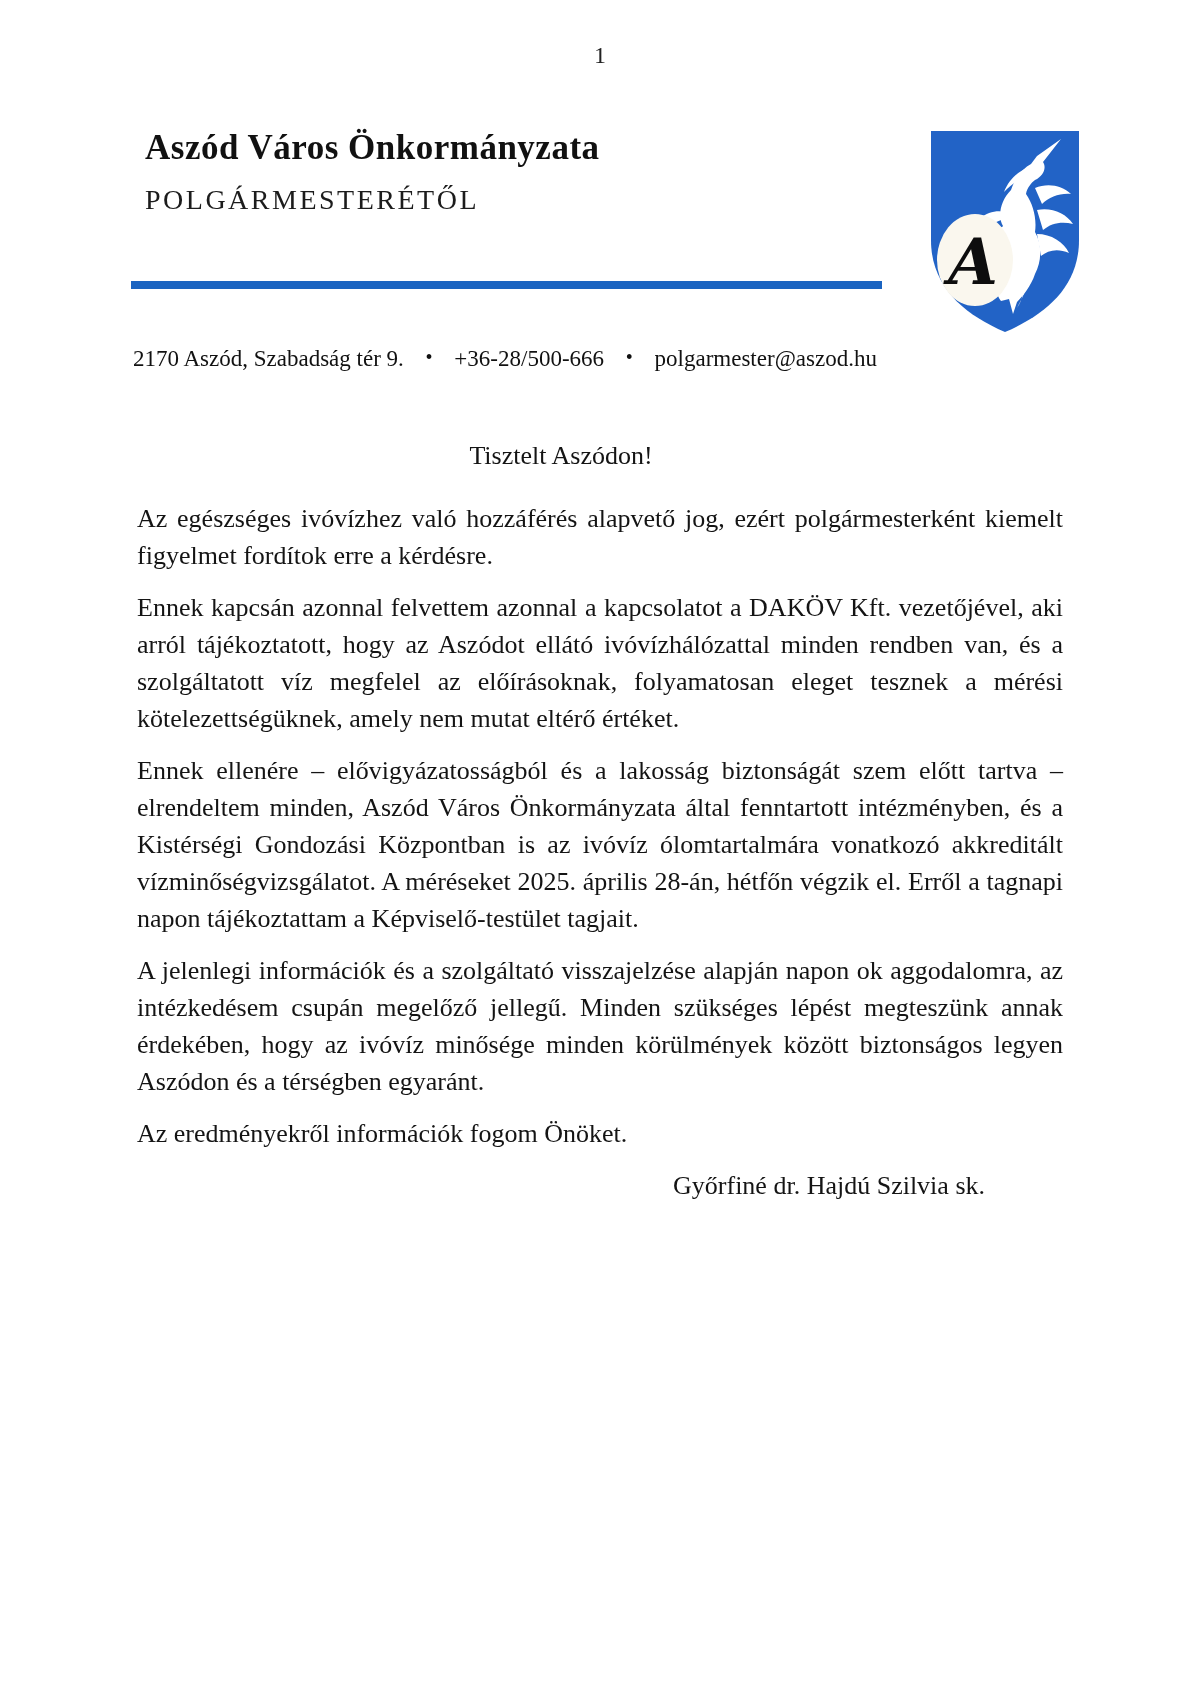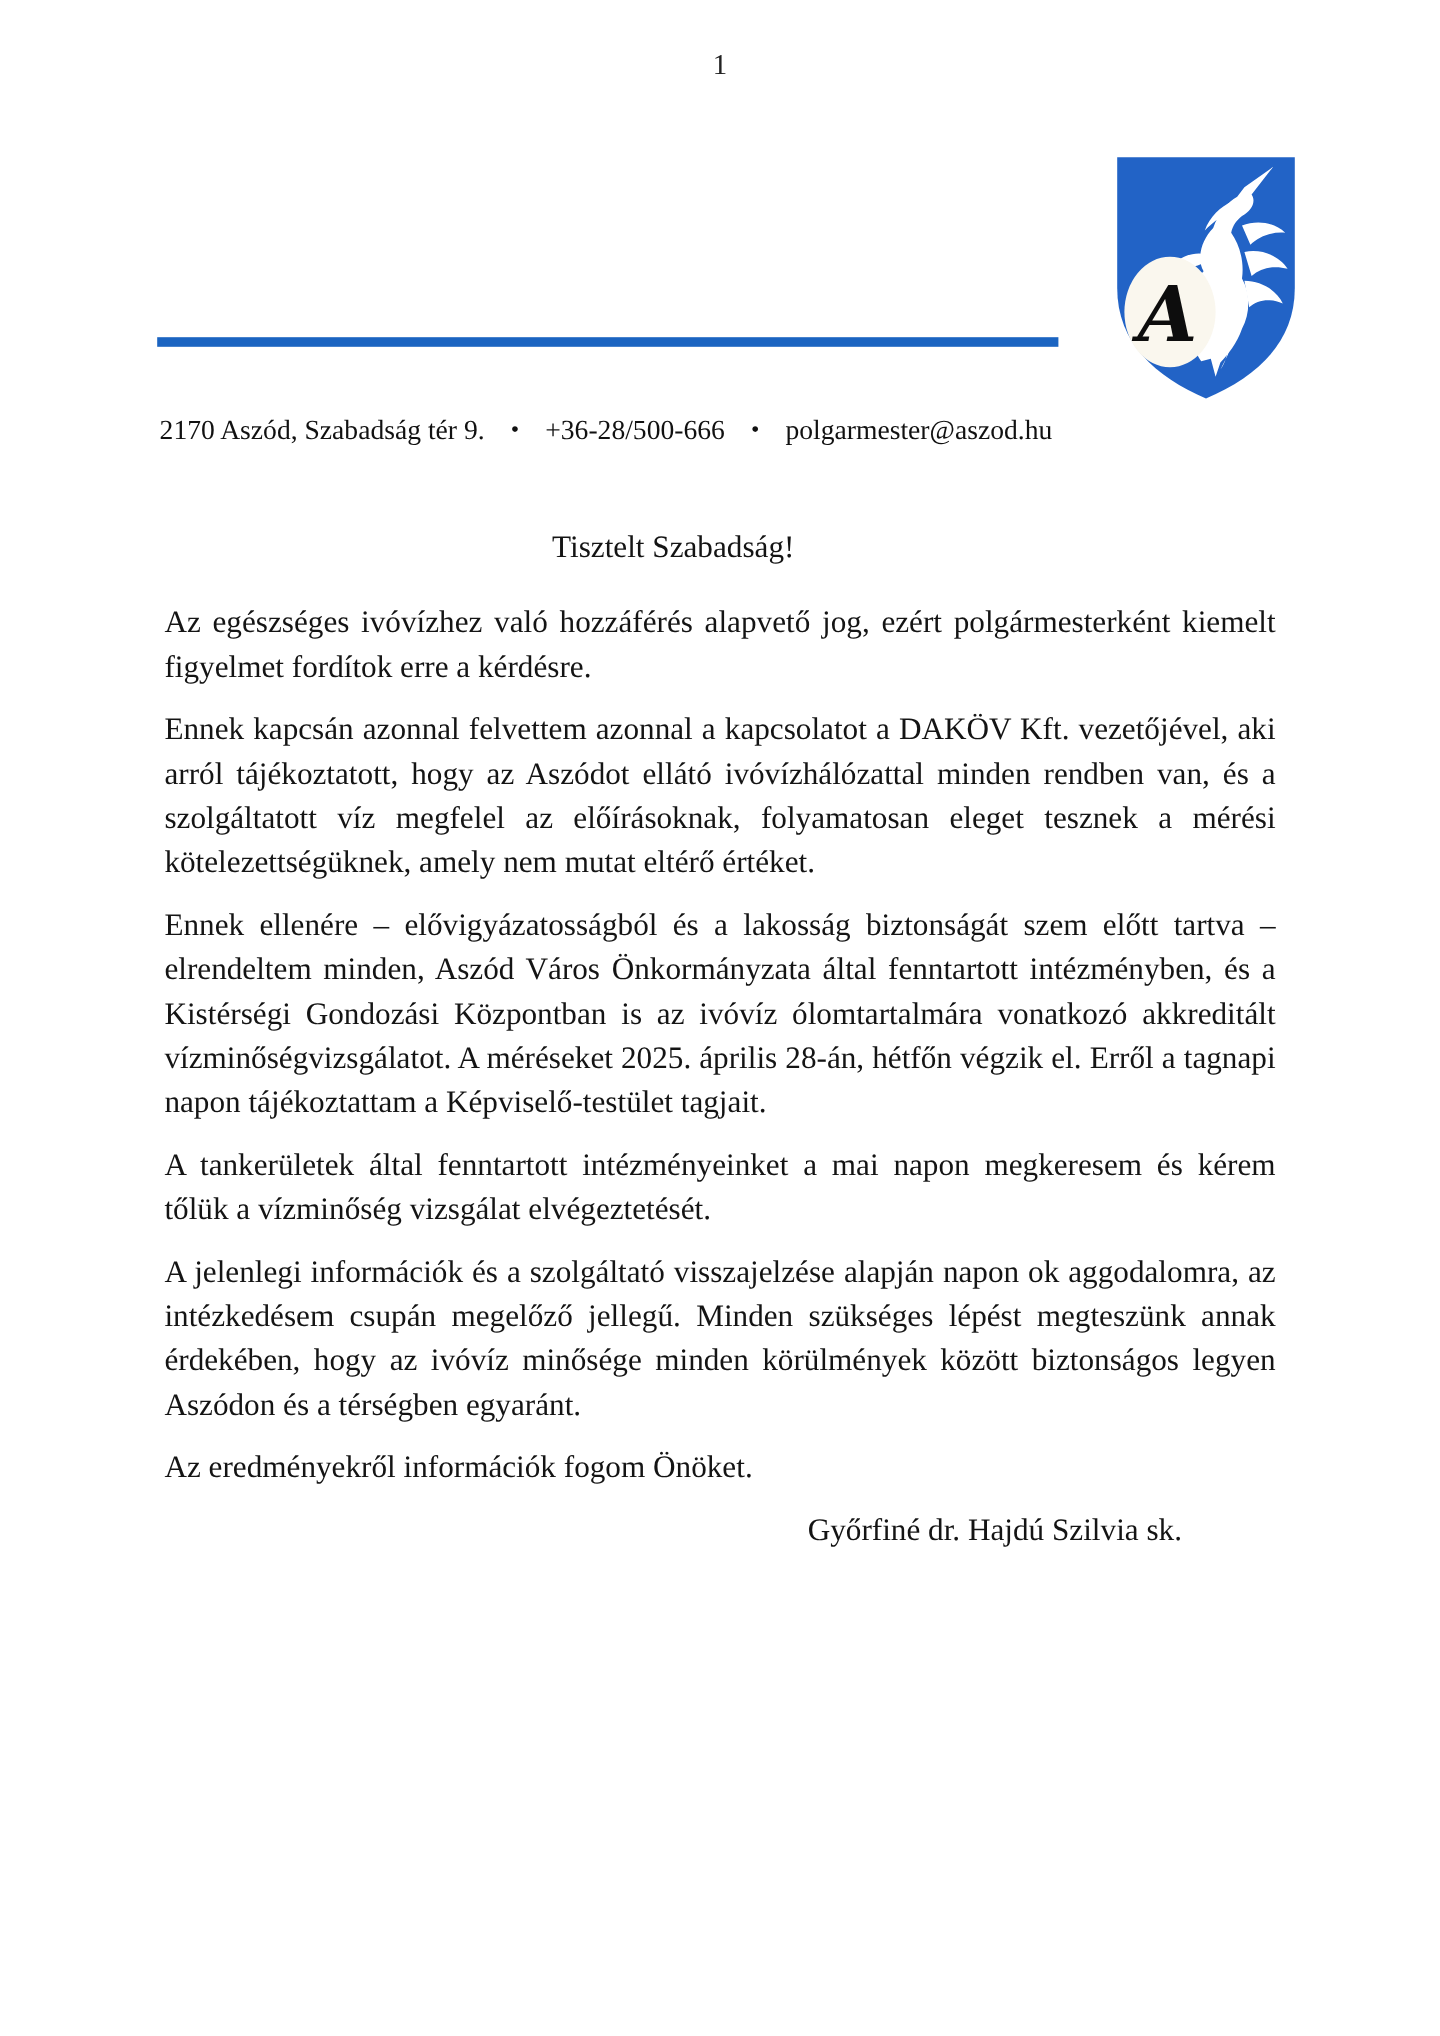--- a/index.html
+++ b/index.html
@@ -62,20 +62,24 @@
   .signature .sig-name{display:block;}
   .signature .sig-title{display:block;}
 </style>
 </head>
 <body>
 
 <div class="page">
 
   <div class="page-number">1</div>
 
+  <div class="header-block">
+    <h1 class="org-name">Aszód Város Önkormányzata</h1>
+    <div class="office-name">POLGÁRMESTERÉTŐL</div>
+  </div>
 
   <div class="crest">
     <svg width="160" height="207" viewBox="0 0 160 207" xmlns="http://www.w3.org/2000/svg">
 
       <path id="crest-shield" d="M6,3 H154 V112 C154,158 122,186 80,204 C38,186 6,158 6,112 Z" fill="#2263c6"></path>
 
       <g id="crest-unicorn" fill="#ffffff">
 
         <path d="M78,98 C72,88 76,72 86,62 C90,50 98,40 106,36 L112,28 L136,11 L118,34
                  C122,40 118,48 110,52 C106,55 102,60 101,66 C108,76 112,90 110,104
@@ -103,27 +107,26 @@
 
   <div class="address-line">
     <span>2170 Aszód, Szabadság tér 9.</span>
     <span class="sep">•</span>
     <span>+36-28/500-666</span>
     <span class="sep">•</span>
     <span>polgarmester@aszod.hu</span>
   </div>
 
   <div class="letter">
-    <p class="salutation">Tisztelt Szabadság!</p>
+    <p class="salutation">Tisztelt Aszódon!</p>
 
     <div id="paragraphs">
         <p class="body-par">Az egészséges ivóvízhez való hozzáférés alapvető jog, ezért polgármesterként kiemelt figyelmet fordítok erre a kérdésre.</p>
         <p class="body-par">Ennek kapcsán azonnal felvettem azonnal a kapcsolatot a DAKÖV Kft. vezetőjével, aki arról tájékoztatott, hogy az Aszódot ellátó ivóvízhálózattal minden rendben van, és a szolgáltatott víz megfelel az előírásoknak, folyamatosan eleget tesznek a mérési kötelezettségüknek, amely nem mutat eltérő értéket.</p>
         <p class="body-par">Ennek ellenére – elővigyázatosságból és a lakosság biztonságát szem előtt tartva – elrendeltem minden, Aszód Város Önkormányzata által fenntartott intézményben, és a Kistérségi Gondozási Központban is az ivóvíz ólomtartalmára vonatkozó akkreditált vízminőségvizsgálatot. A méréseket 2025. április 28-án, hétfőn végzik el. Erről a tagnapi napon tájékoztattam a Képviselő-testület tagjait.</p>
-        <p class="body-par">A tankerületek által fenntartott intézményeinket a mai napon megkeresem és kérem tőlük a vízminőség vizsgálat elvégeztetését.</p>
         <p class="body-par">A jelenlegi információk és a szolgáltató visszajelzése alapján napon ok aggodalomra, az intézkedésem csupán megelőző jellegű. Minden szükséges lépést megteszünk annak érdekében, hogy az ivóvíz minősége minden körülmények között biztonságos legyen Aszódon és a térségben egyaránt.</p>
         <p class="body-par">Az eredményekről információk fogom Önöket.</p>
       </div>
 
     <div class="signature">
       <span class="sig-name">Győrfiné dr. Hajdú Szilvia sk.</span>
     </div>
   </div>
 
 </div>

